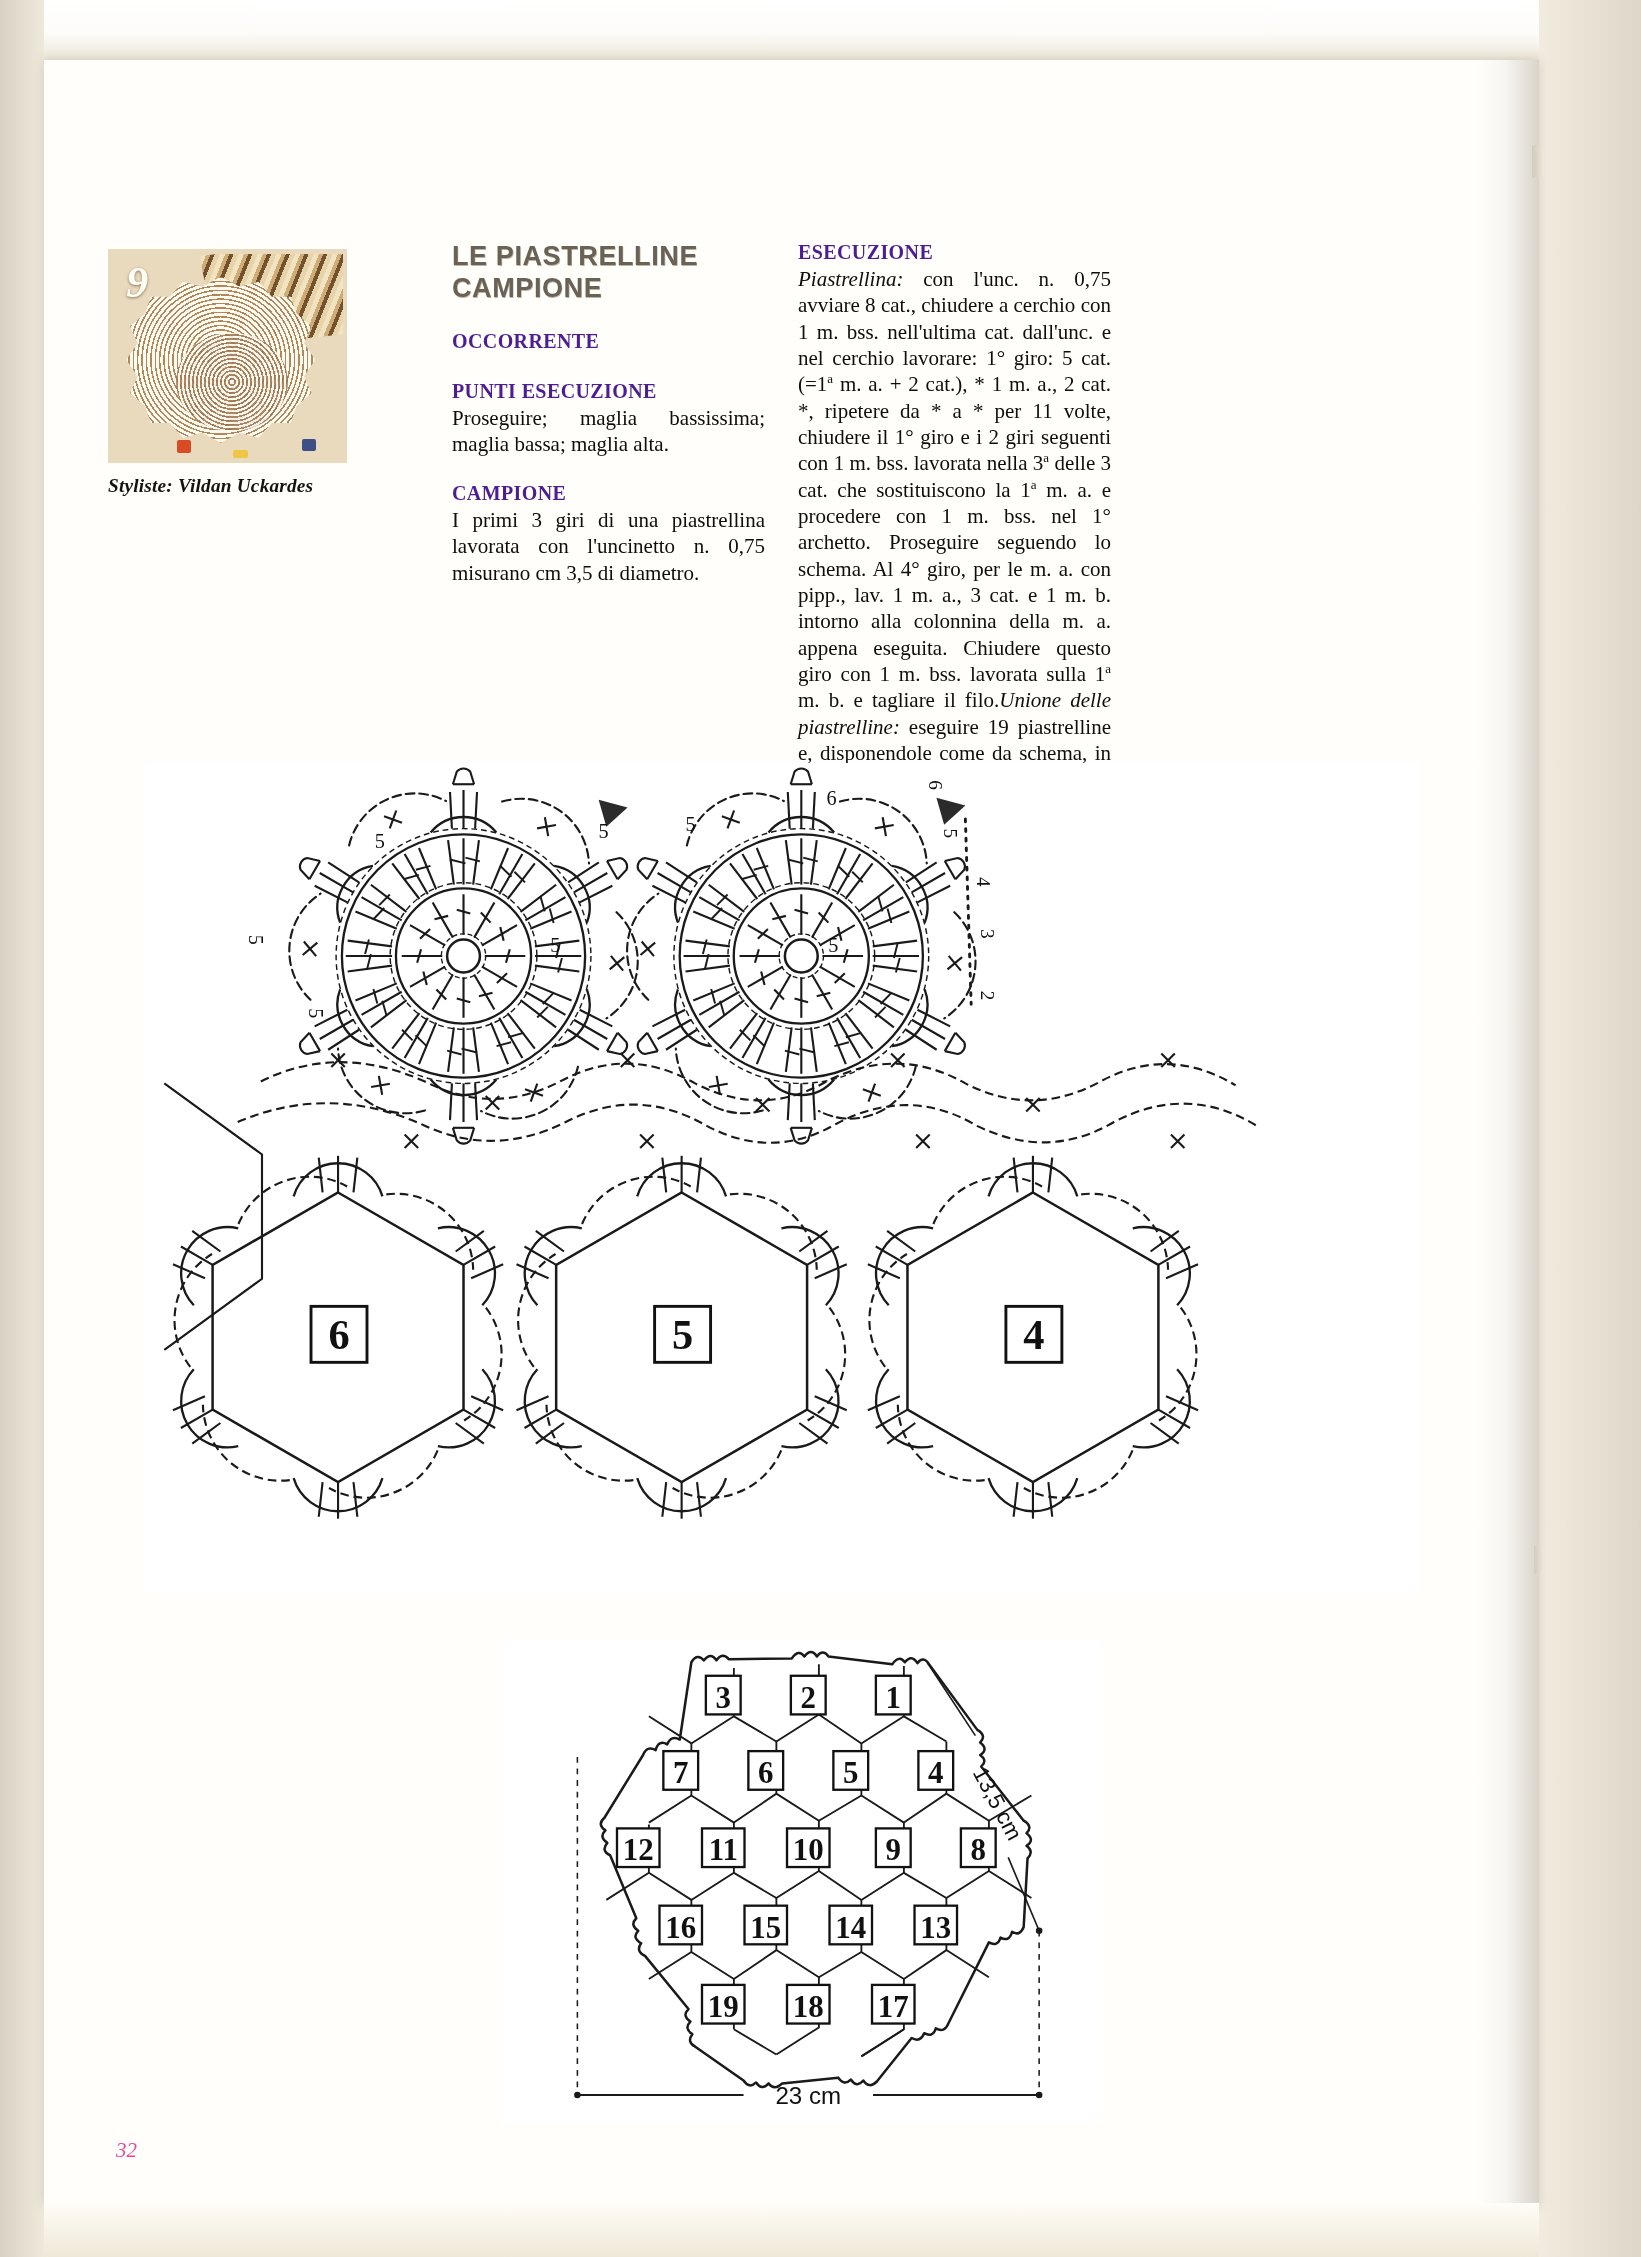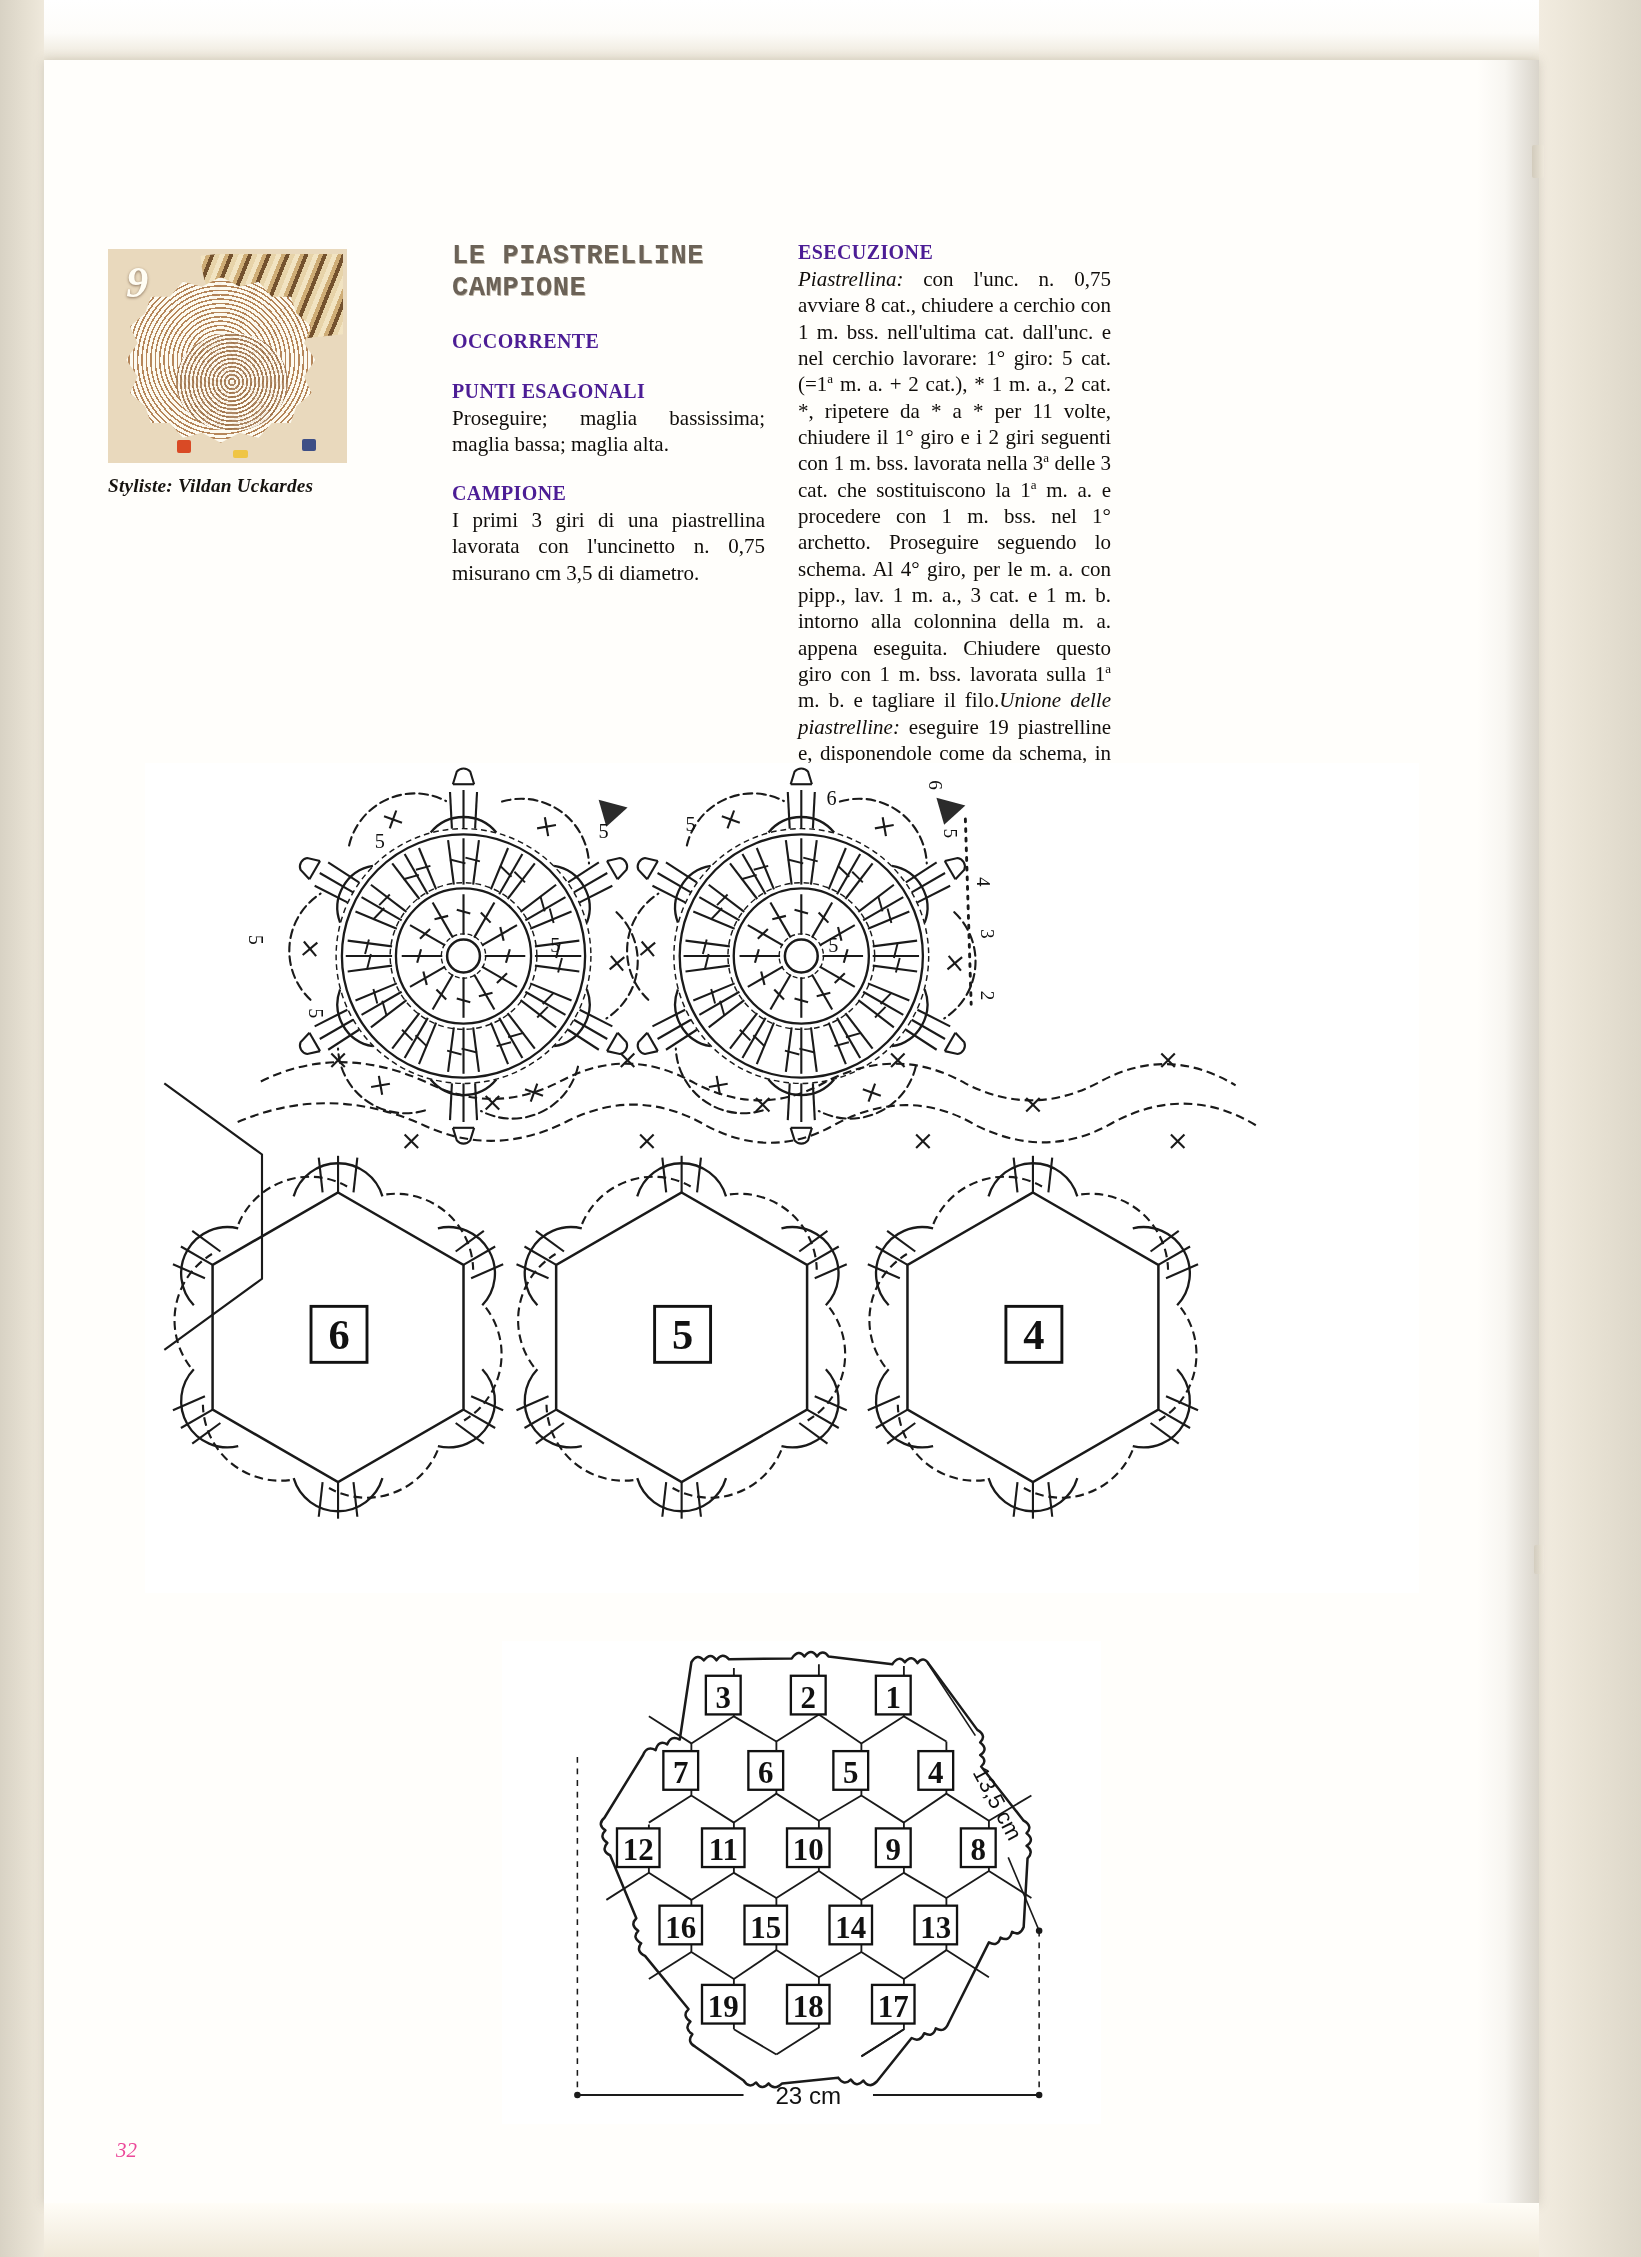--- a/index.html
+++ b/index.html
@@ -72,21 +72,21 @@
       position:absolute;left:108px;top:475px;width:290px;
       font-style:italic;font-size:19.3px;color:#16130f;letter-spacing:0.2px;font-weight:bold;
   }
 
   
   .col{position:absolute;top:241px;width:313px;color:#100d0a;}
   .col1{left:452px;}
   .col2{left:798px;}
   .col3{left:1145px;}
   .title{
-      font-family:Liberation Mono, monospace;font-weight:700;font-size:27px;line-height:1.18;
+      font-family:Liberation Sans, sans-serif;font-weight:700;font-size:27px;line-height:1.18;
       letter-spacing:0.6px;color:#6b6257;margin:0 0 25px 0;
       text-shadow:0.6px 0.6px 0 #bdb4a5;
   }
   .sec-h{font-weight:700;font-size:20px;letter-spacing:0.4px;margin:0 0 1.9px 0;color:#4c1d95;}
   .body-p{font-size:21px;line-height:1.255;text-align:justify;margin:0;hyphens:none;}
   .gap{height:25px;}
   .it{font-style:italic;}
   sup{font-size:.62em;vertical-align:super;line-height:0;}
 
   
@@ -126,21 +126,21 @@
 <div class="col col1">
   <div class="title">
     <span>LE PIASTRELLINE</span><br>
     <span>CAMPIONE</span>
   </div>
 
   <div class="sec-h">OCCORRENTE</div>
 
   <div class="gap"></div>
 
-  <div class="sec-h">PUNTI ESAGONALI</div>
+  <div class="sec-h">PUNTI ESECUZIONE</div>
   <p class="body-p">Proseguire; maglia bassissima; maglia bassa; maglia alta.</p>
 
   <div class="gap"></div>
 
   <div class="sec-h">CAMPIONE</div>
   <p class="body-p">I primi 3 giri di una piastrellina lavorata con l'uncinetto n. 0,75 misurano cm 3,5 di diametro.</p>
 </div>
 
 <div class="col col2">
   <div class="sec-h">ESECUZIONE</div>

